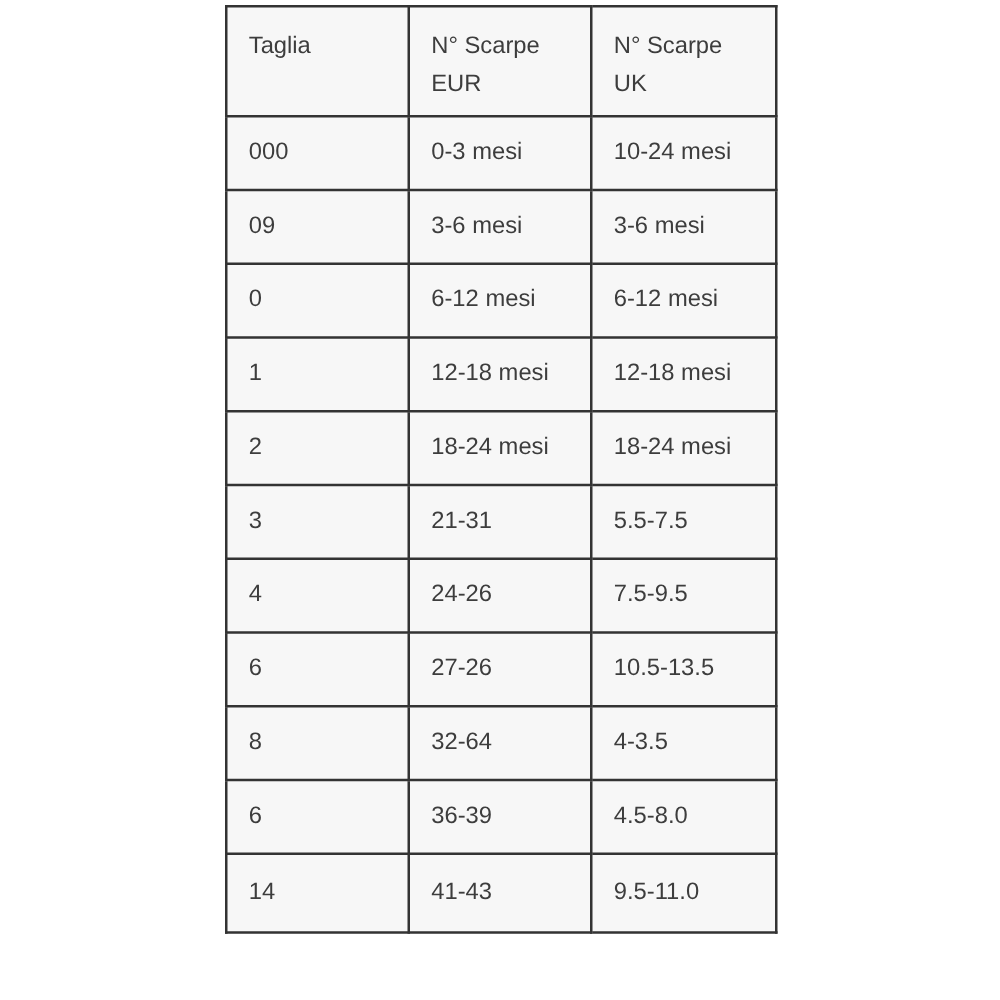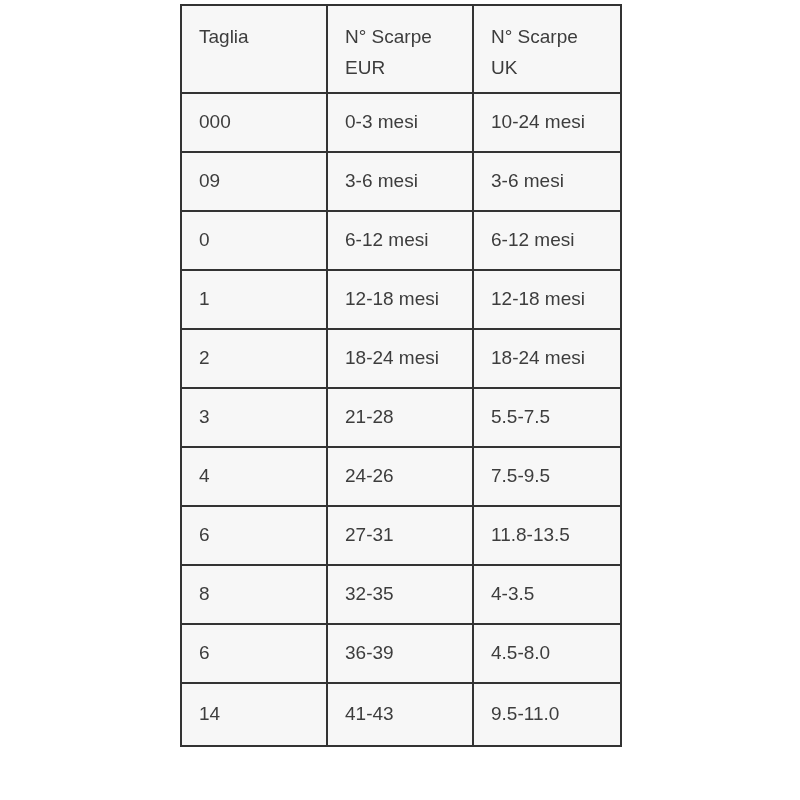--- a/index.html
+++ b/index.html
@@ -94,36 +94,36 @@
         <td>12-18 mesi</td>
         <td>12-18 mesi</td>
       </tr>
       <tr>
         <td>2</td>
         <td>18-24 mesi</td>
         <td>18-24 mesi</td>
       </tr>
       <tr>
         <td>3</td>
-        <td>21-28</td>
+        <td>21-31</td>
         <td>5.5-7.5</td>
       </tr>
       <tr>
         <td>4</td>
         <td>24-26</td>
         <td>7.5-9.5</td>
       </tr>
       <tr>
         <td>6</td>
-        <td>27-31</td>
-        <td>11.8-13.5</td>
+        <td>27-26</td>
+        <td>10.5-13.5</td>
       </tr>
       <tr>
         <td>8</td>
-        <td>32-35</td>
+        <td>32-64</td>
         <td>4-3.5</td>
       </tr>
       <tr>
         <td>6</td>
         <td>36-39</td>
         <td>4.5-8.0</td>
       </tr>
       <tr>
         <td>14</td>
         <td>41-43</td>

